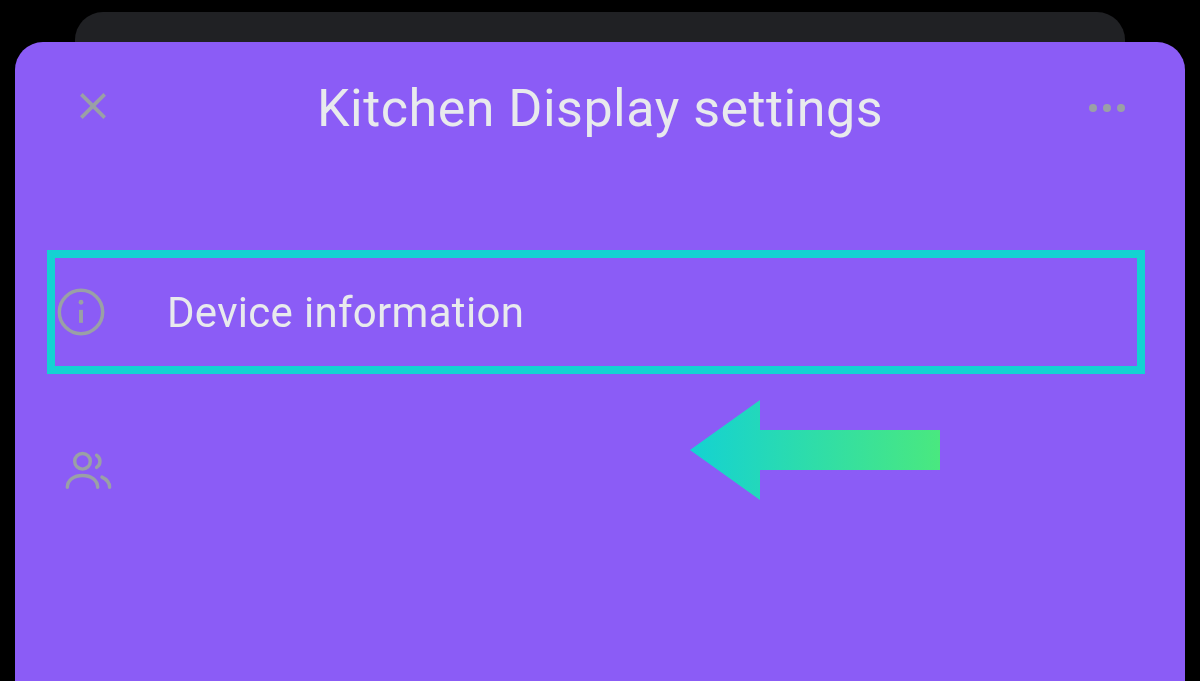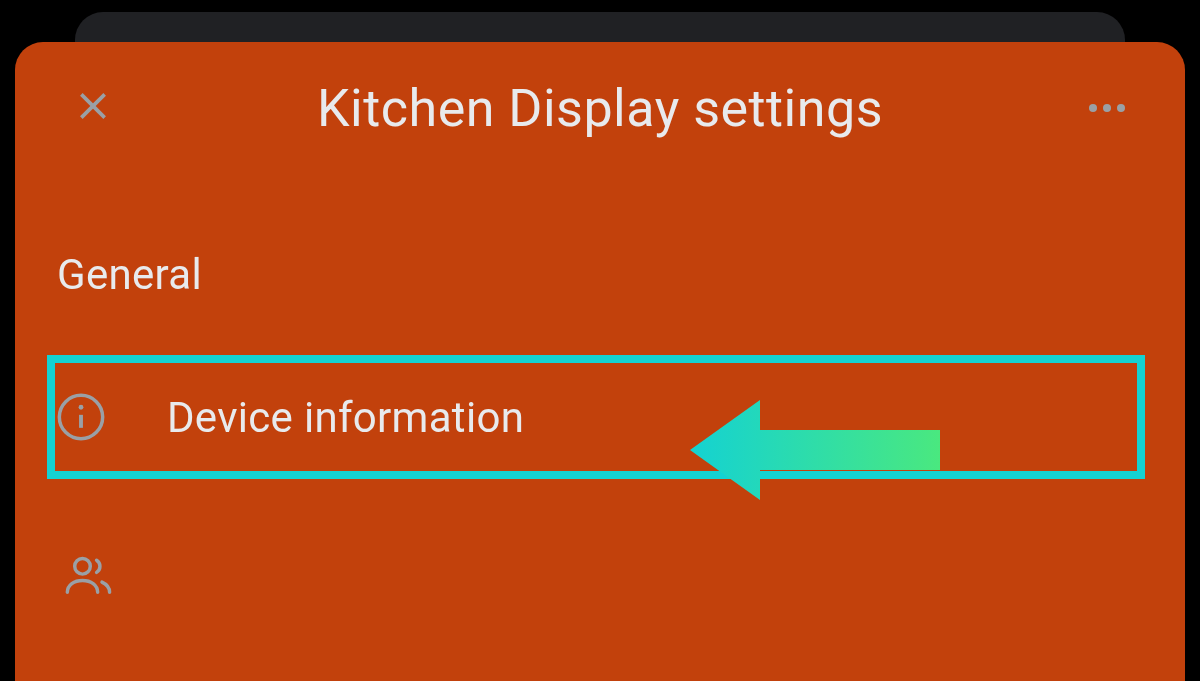--- a/index.html
+++ b/index.html
@@ -23,21 +23,21 @@
       height: 40px;
       background: #202124;
       border-radius: 28px 28px 0 0;
     }
     .modal {
       position: absolute;
       top: 42px;
       left: 15px;
       right: 15px;
       bottom: 0;
-      background: #c2410c;
+      background: #8b5cf6;
       border-radius: 28px 28px 0 0;
       overflow: hidden;
     }
     .modal-header {
       display: flex;
       align-items: center;
       justify-content: space-between;
       padding: 42px 54px 0 54px;
     }
     .close-btn {
@@ -150,21 +150,20 @@
     <div class="more-btn">
       <span class="more-dots">
         <span></span>
           <span></span>
           <span></span>
       </span>
     </div>
   </div>
 
   <div class="content">
-    <div class="section-header">General</div>
 
     <div class="list-item highlighted">
       <div class="list-item-icon">
         <svg viewBox="0 0 24 24" fill="none">
           <circle cx="12" cy="12" r="10" stroke="#9aa0a6" stroke-width="1.6"></circle>
           <line x1="12" y1="11" x2="12" y2="17" stroke="#9aa0a6" stroke-width="1.8"></line>
           <circle cx="12" cy="7.5" r="1.1" fill="#9aa0a6"></circle>
         </svg>
       </div>
       <div class="list-item-label">Device information</div>

